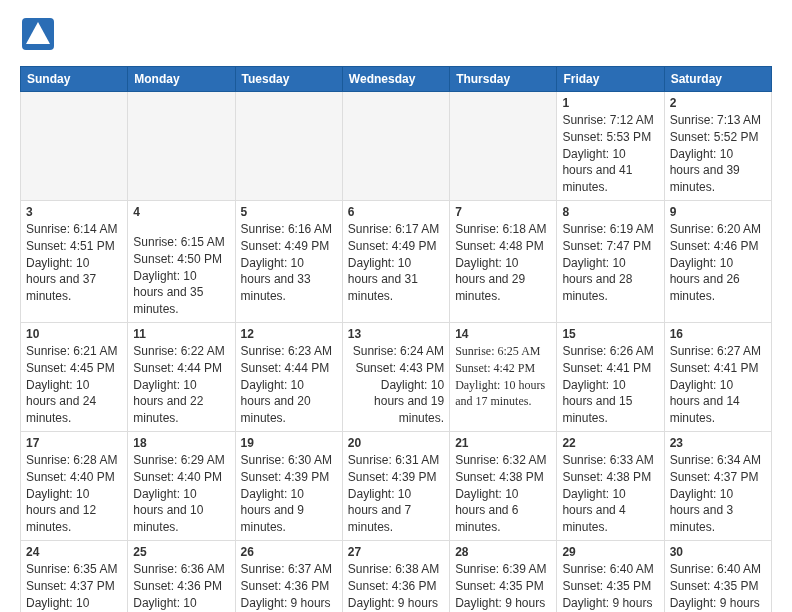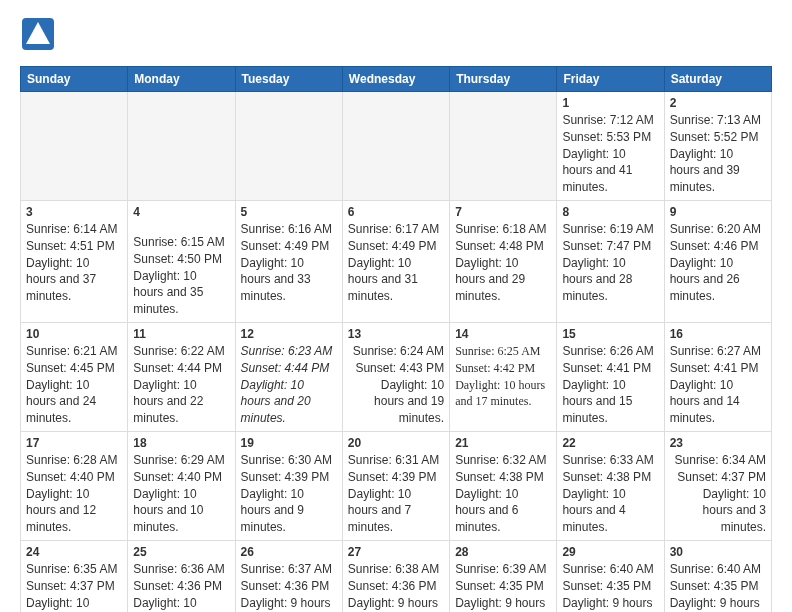--- a/index.html
+++ b/index.html
@@ -198,21 +198,21 @@
 Daylight: 10 hours and 24 minutes.</div>
           </td>
           <td>
             <span class="day-num">11</span>
             <div class="day-info" style="white-space: pre-line;">Sunrise: 6:22 AM
 Sunset: 4:44 PM
 Daylight: 10 hours and 22 minutes.</div>
           </td>
           <td>
             <span class="day-num">12</span>
-            <div class="day-info" style="white-space: pre-line; font-style: italic;">Sunrise: 6:23 AM
+            <div class="day-info" style="white-space: pre-line;">Sunrise: 6:23 AM
 Sunset: 4:44 PM
 Daylight: 10 hours and 20 minutes.</div>
           </td>
           <td>
             <span class="day-num">13</span>
             <div class="day-info" style="white-space: pre-line; text-align: right;">Sunrise: 6:24 AM
 Sunset: 4:43 PM
 Daylight: 10 hours and 19 minutes.</div>
           </td>
           <td>
@@ -266,21 +266,21 @@
 Daylight: 10 hours and 6 minutes.</div>
           </td>
           <td>
             <span class="day-num">22</span>
             <div class="day-info" style="white-space: pre-line;">Sunrise: 6:33 AM
 Sunset: 4:38 PM
 Daylight: 10 hours and 4 minutes.</div>
           </td>
           <td>
             <span class="day-num">23</span>
-            <div class="day-info" style="white-space: pre-line; text-align: right;">Sunrise: 6:34 AM
+            <div class="day-info" style="white-space: pre-line;">Sunrise: 6:34 AM
 Sunset: 4:37 PM
 Daylight: 10 hours and 3 minutes.</div>
           </td>
         </tr>
         <tr>
           <td>
             <span class="day-num">24</span>
             <div class="day-info" style="white-space: pre-line;">Sunrise: 6:35 AM
 Sunset: 4:37 PM
 Daylight: 10 hours and 1 minute.</div>

